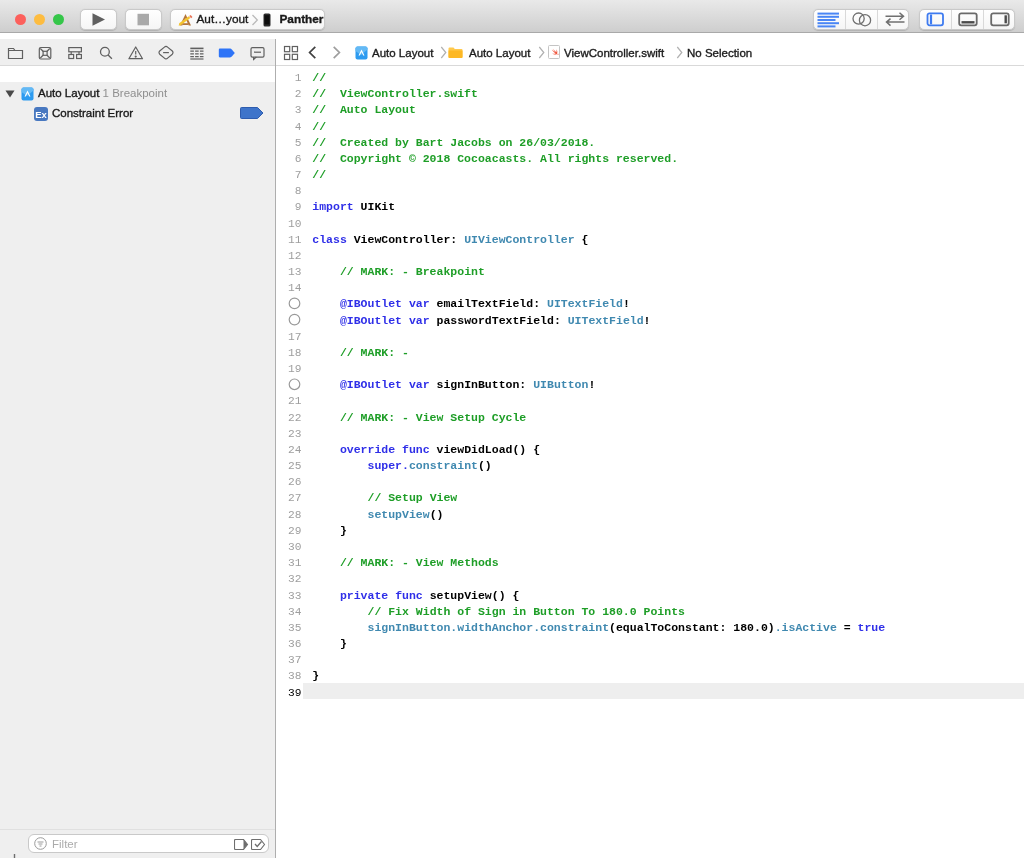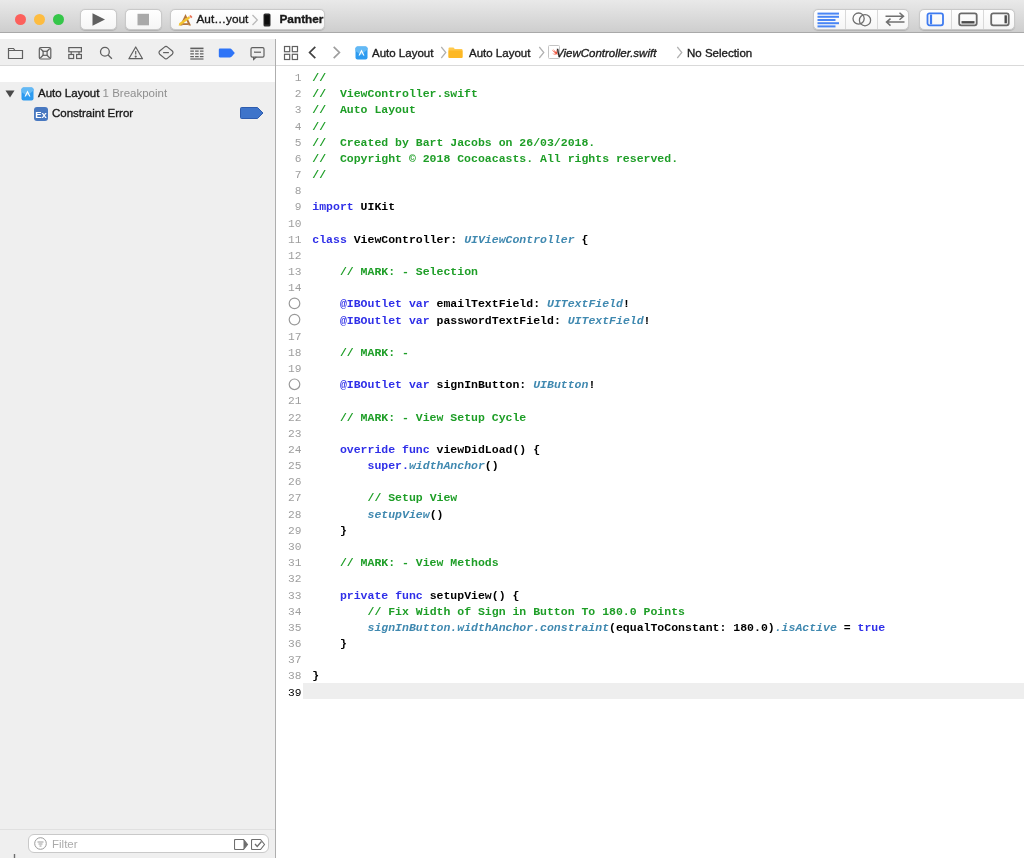--- a/index.html
+++ b/index.html
@@ -32,21 +32,21 @@
 #editor { position:absolute; left:276px; top:67px; width:748px; height:791px; background:#ffffff; }
 #lineband { position:absolute; left:302.5px; top:683px; width:721.5px; height:16px; background:#eeeeee; }
 #gutter { position:absolute; left:276px; top:70px; width:25.5px; text-align:right;
   font-family:"Liberation Mono", monospace; font-size:11.2px; line-height:16.17px; color:#9e9e9e; white-space:pre; }
 #gutter .cur { color:#000; }
 #code { position:absolute; left:312.3px; top:70px;
   font-family:"Liberation Mono", monospace; font-size:11.5px; line-height:16.17px; font-weight:bold;
   color:#000; white-space:pre; }
 #code .c { color:#1e9e27; font-weight:bold; }
 #code .k { color:#2f2fe8; }
-#code .t { color:#4089b0;font-style:italic; }
+#code .t { color:#4089b0; }
 </style>
 </head>
 <body>
 
 <div id="toolbar">
   <div class="tl" style="left:14.5px; background:#fc605c;"></div>
   <div class="tl" style="left:33.5px; background:#fdbc40;"></div>
   <div class="tl" style="left:52.5px; background:#35c649;"></div>
 
   <div class="btn" style="left:79.5px; width:37px;">
@@ -204,21 +204,21 @@
   </svg>
   <span class="abs" style="left:193px; top:7.5px;">Auto Layout</span>
   <svg class="abs" style="left:262px; top:7px;" width="7" height="13" viewBox="0 0 7 13">
     <path d="M1.3 1 L5.8 6.5 L1.3 12" fill="none" stroke="#b0b0b0" stroke-width="1.2"></path>
   </svg>
 
   <svg class="abs" style="left:272px; top:6px;" width="12" height="14" viewBox="0 0 12 14">
     <rect x="0.5" y="0.5" width="11" height="13" rx="1" fill="#fff" stroke="#c4c4c4"></rect>
     <path d="M8.8 9.2 c1-1.6 0.6-3.6-0.6-5.1 c0.5 1.1 0.5 2.3 0.1 3.1 c-1.1-1-2.5-2.3-3.4-3.5 c0.7 1.3 1.9 2.7 2.8 3.7 c-1.2-0.7-2.9-1.8-3.9-2.9 c0.9 1.5 2.6 3.1 3.9 4 c-0.9 0.5-2.4 0.5-3.7-0.3 c1.2 1.3 3.3 1.8 4.7 1.1 c0.7-0.3 1.4 0 1.7 0.6 c0.3-0.9 0-1.5-1.6-0.7 Z" fill="#f05138"></path>
   </svg>
-  <span class="abs" style="left:280px; top:7.5px;font-style:italic;">ViewController.swift</span>
+  <span class="abs" style="left:288px; top:7.5px;">ViewController.swift</span>
   <svg class="abs" style="left:400px; top:7px;" width="7" height="13" viewBox="0 0 7 13">
     <path d="M1.3 1 L5.8 6.5 L1.3 12" fill="none" stroke="#b0b0b0" stroke-width="1.2"></path>
   </svg>
   <span class="abs" style="left:411px; top:7.5px;">No Selection</span>
 </div>
 
 <div id="sidebar">
   <svg class="abs" style="left:5px; top:8px;" width="10" height="8" viewBox="0 0 10 8">
     <path d="M0.5 0.5 h9 L5 7.5 Z" fill="#494949"></path>
   </svg>
@@ -312,33 +312,33 @@
 <span class="c">//  Auto Layout</span>
 <span class="c">//</span>
 <span class="c">//  Created by Bart Jacobs on 26/03/2018.</span>
 <span class="c">//  Copyright © 2018 Cocoacasts. All rights reserved.</span>
 <span class="c">//</span>
 
 <span class="k">import</span> UIKit
 
 <span class="k">class</span> ViewController: <span class="t">UIViewController</span> {
 
-    <span class="c">// MARK: - Selection</span>
+    <span class="c">// MARK: - Breakpoint</span>
 
     <span class="k">@IBOutlet</span> <span class="k">var</span> emailTextField: <span class="t">UITextField</span>!
     <span class="k">@IBOutlet</span> <span class="k">var</span> passwordTextField: <span class="t">UITextField</span>!
 
     <span class="c">// MARK: -</span>
 
     <span class="k">@IBOutlet</span> <span class="k">var</span> signInButton: <span class="t">UIButton</span>!
 
     <span class="c">// MARK: - View Setup Cycle</span>
 
     <span class="k">override</span> <span class="k">func</span> viewDidLoad() {
-        <span class="k">super.</span><span class="t">widthAnchor</span>()
+        <span class="k">super.</span><span class="t">constraint</span>()
 
         <span class="c">// Setup View</span>
         <span class="t">setupView</span>()
     }
 
     <span class="c">// MARK: - View Methods</span>
 
     <span class="k">private</span> <span class="k">func</span> setupView() {
         <span class="c">// Fix Width of Sign in Button To 180.0 Points</span>
         <span class="t">signInButton.widthAnchor.constraint</span>(equalToConstant: 180.0)<span class="t">.isActive</span> = <span class="k">true</span>

